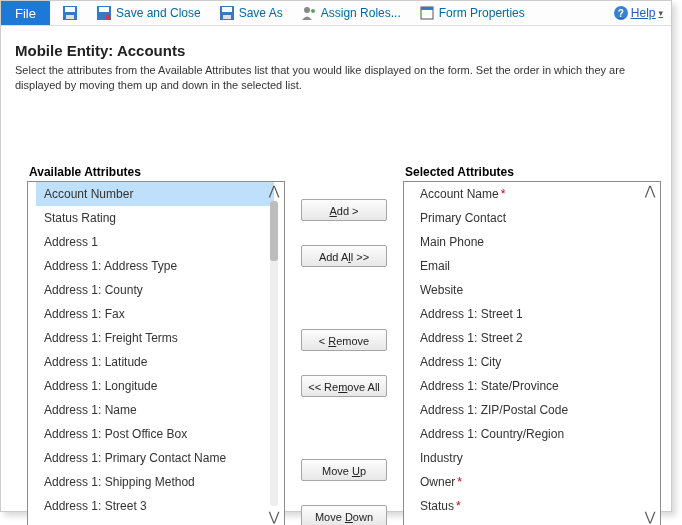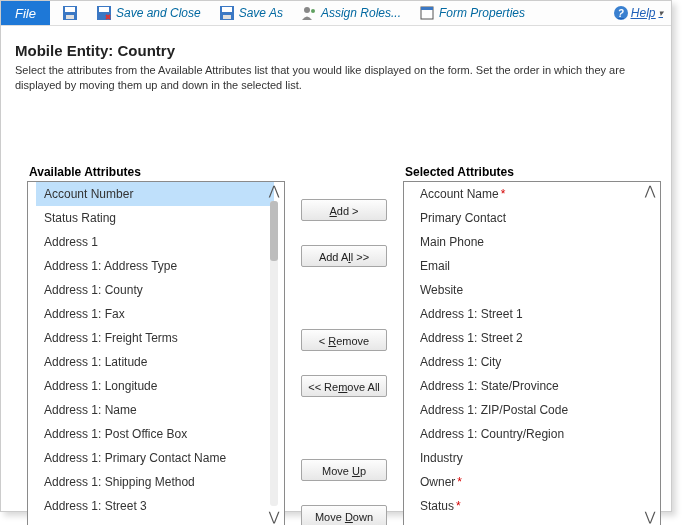--- a/index.html
+++ b/index.html
@@ -25,21 +25,20 @@
   }
   .toolbar {
     display: flex;
     align-items: center;
     height: 36px;
     border-bottom: 1px solid #ddd;
     background: #fdfdfd;
     font-size: 12px;
     gap: 6px;
     padding-right: 8px;
-    font-style: italic;
   }
   .file-btn {
     height: 100%;
     background: #1e78d7;
     color: #fff;
     display: flex;
     align-items: center;
     padding: 0 14px;
     font-size: 13px;
     cursor: pointer;
@@ -228,21 +227,21 @@
     <div class="spacer"></div>
 
     <div class="help">
       <span class="q">?</span>
       <span style="text-decoration:underline"><u>H</u><span>elp</span></span>
       <span class="caret">▾</span>
     </div>
   </div>
 
   <div class="content">
-    <div class="title">Mobile Entity: Country</div>
+    <div class="title">Mobile Entity: Accounts</div>
     <div class="desc">Select the attributes from the Available Attributes list that you would like displayed on the form. Set the order in which they are displayed by moving them up and down in the selected list.</div>
   </div>
 
   <div class="columns">
 
     <div class="col">
       <div class="col-label">Available Attributes</div>
       <div class="listbox" id="available-list">
         <div class="list-inner" id="available-inner">
             <div class="li selected">Account Number</div>

